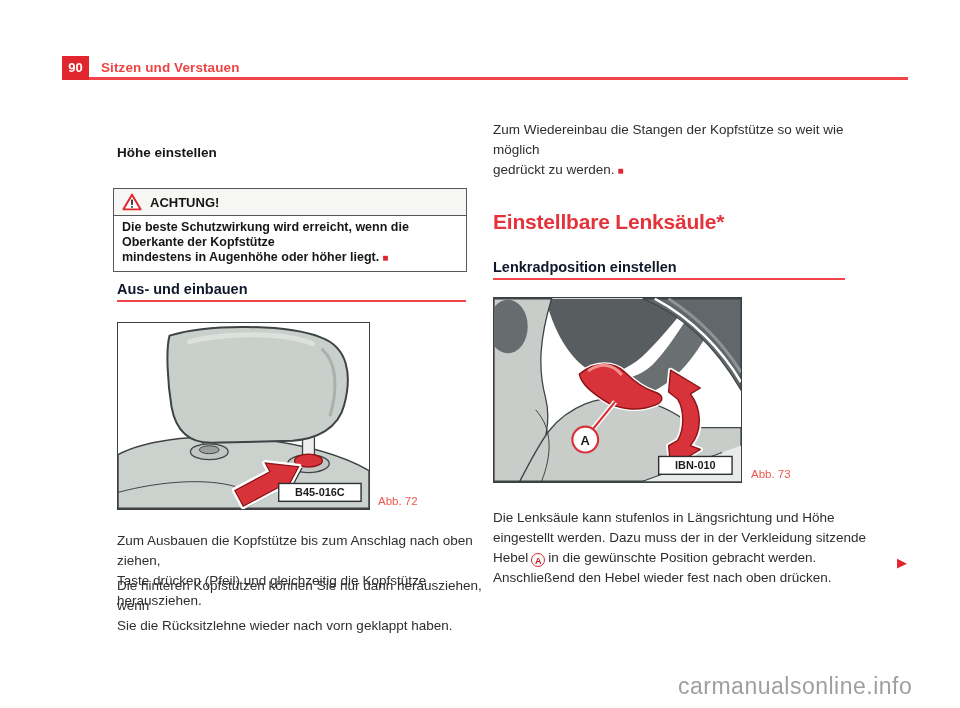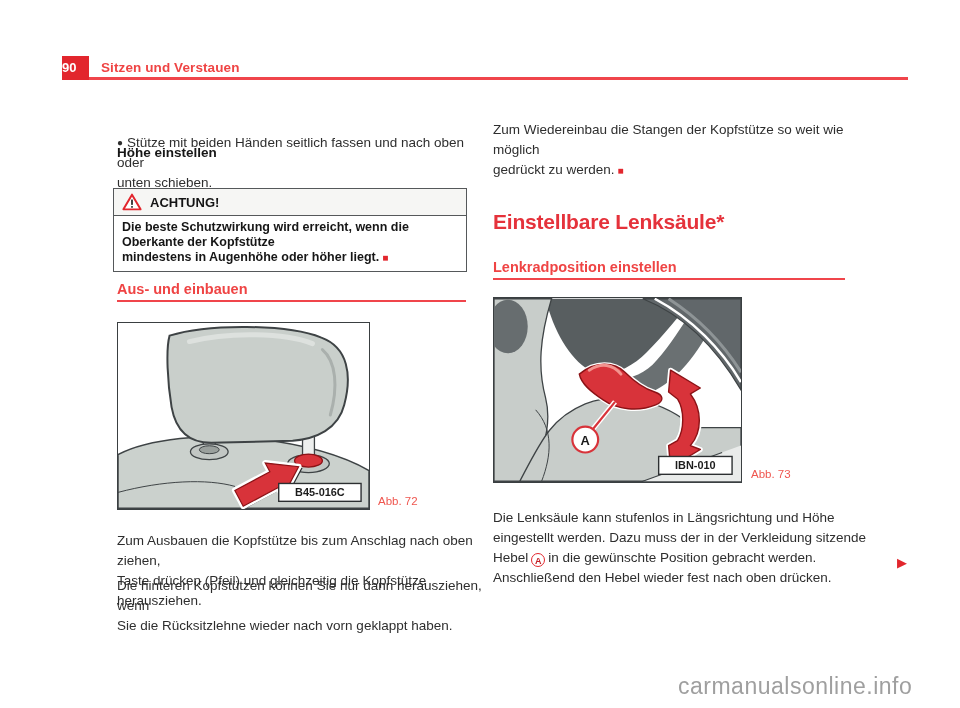--- a/index.html
+++ b/index.html
@@ -1,27 +1,27 @@
 <!DOCTYPE html>
 <html><head>
 <meta charset="utf-8">
 <style>
   html,body{margin:0;padding:0;background:#fff;}
   .page{position:relative;width:960px;height:708px;background:#ffffff;overflow:hidden;
         font-family:"Liberation Sans",sans-serif;color:#2b2b2b;}
   .abs{position:absolute;}
   
   .pagenum{left:62px;top:56px;width:27px;height:24px;background:#e2262d;color:#fff;
-           font-size:13px;font-weight:bold;line-height:24px;}
+           font-size:13px;font-weight:bold;text-align:center;line-height:24px;}
   .ptitle{left:101px;top:60px;font-size:13.5px;font-weight:bold;color:#ef4444;letter-spacing:.1px;}
   .hrule{left:62px;top:77px;width:846px;height:3px;background:#f0454b;}
   
   .bold-h{font-size:13.5px;font-weight:bold;color:#161616;margin-top:32px;}
   .body-p{font-size:13.5px;line-height:20px;color:#2e2e2e;}
-  .red-h{font-size:14.5px;font-weight:bold;color:#ef4444;}
+  .red-h{font-size:14.5px;font-weight:bold;color:#0f172a;}
   .red-rule{height:2px;background:#f0454b;}
   .chapter-h{font-size:21px;font-weight:bold;color:#e5323b;letter-spacing:-.2px;}
   .red-sq{color:#e2262d;font-size:10px;padding-left:3px;}
   .bullet{font-size:10px;vertical-align:1px;padding-right:4px;color:#2e2e2e;}
   .cont{color:#e2262d;font-size:13px;}
   
   .warnbox{left:113px;top:188px;width:354px;border:1.5px solid #55585a;background:#fff;box-sizing:border-box;}
   .warnhead{height:26px;border-bottom:1.5px solid #55585a;background:#f6f6f4;
             display:flex;align-items:center;padding:0 8px;}
   .warn-title{font-size:13px;font-weight:bold;color:#141414;margin-left:8px;}
@@ -41,24 +41,20 @@
 <body>
 
 <div class="page">
 
   <div class="abs hrule"></div>
   <div class="abs pagenum">90</div>
   <div class="abs ptitle">Sitzen und Verstauen</div>
 
   <div class="abs bold-h" style="left:117px;top:113px">Höhe einstellen</div>
 
-  <div class="abs body-p" style="left:117px;top:133px;width:370px">
-    <div><span class="bullet">●</span><span>Stütze mit beiden Händen seitlich fassen und nach oben oder</span></div>
-    <div>unten schieben.</div>
-  </div>
 
   <div class="abs warnbox">
     <div class="warnhead">
       <svg width="20" height="18" viewBox="0 0 24 22">
         <path d="M12 2 L22.5 20 L1.5 20 Z" fill="#fff" stroke="#e2262d" stroke-width="2.4" stroke-linejoin="round"></path>
         <rect x="11" y="8" width="2" height="6.5" fill="#1a1a1a"></rect>
         <rect x="11" y="16" width="2" height="2" fill="#1a1a1a"></rect>
       </svg>
       <span class="warn-title">ACHTUNG!</span>
     </div>

